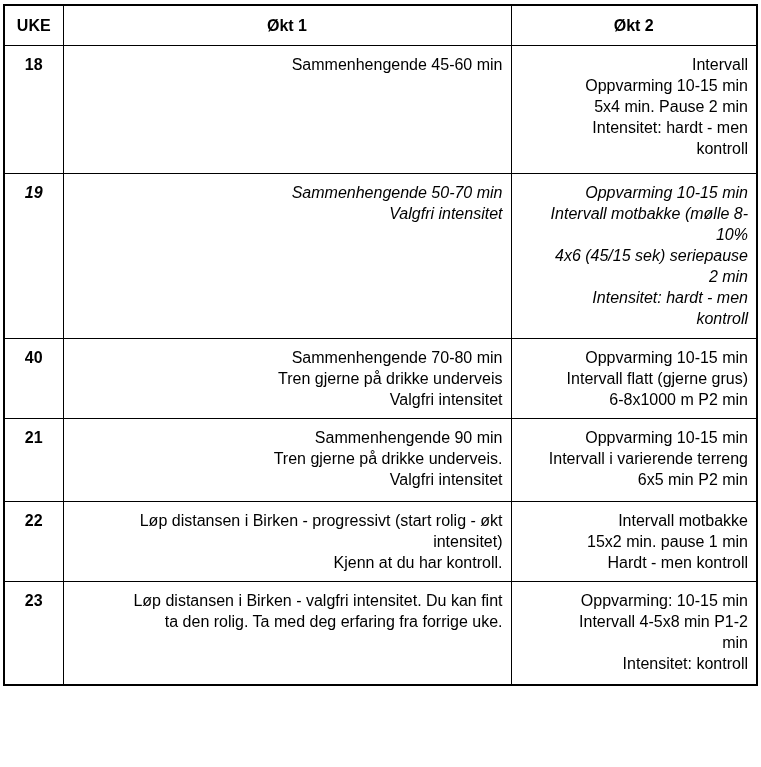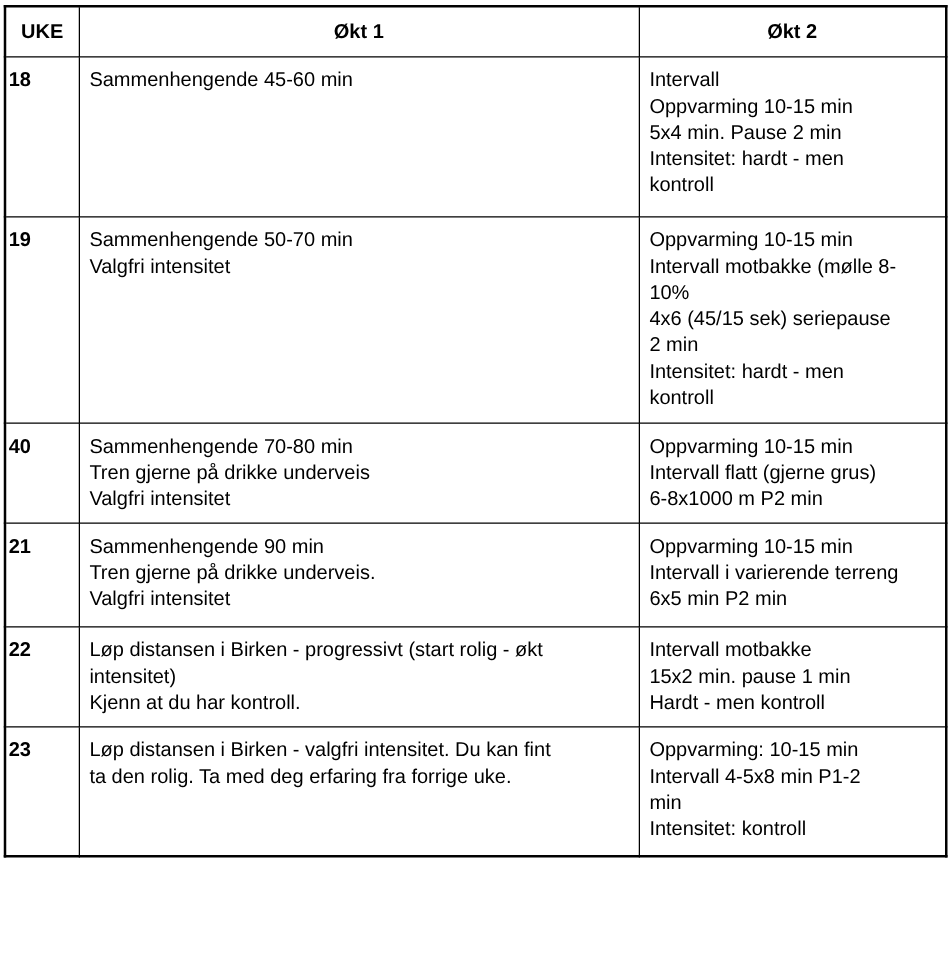--- a/index.html
+++ b/index.html
@@ -36,32 +36,32 @@
   th {
     font-weight: bold;
     text-align: center;
     vertical-align: middle;
     padding: 2px 2px;
     margin-top: 48px;
   }
   thead tr { height: 40px; }
   td.week {
     font-weight: bold;
-    text-align: left;
+    text-align: center;
     vertical-align: top;
     padding: 8px 2px;
   }
   td.session {
     vertical-align: top;
     padding: 8px 8px;
     white-space: pre;
-    text-align: left;
+    text-align: right;
   }
   tbody tr:nth-child(1) { height: 128px; }
-  tbody tr:nth-child(2) { height: 165px; }
+  tbody tr:nth-child(2) { height: 165px; font-style: italic; }
   tbody tr:nth-child(3) { height: 77px; }
   tbody tr:nth-child(4) { height: 83px; }
   tbody tr:nth-child(5) { height: 80px; margin-left: 47px; }
   tbody tr:nth-child(6) { height: 104px; padding-left: 30px; }
   tbody tr:nth-child(7) { height: 80px; }
 </style>
 </head>
 <body>
 
 <div class="page">

